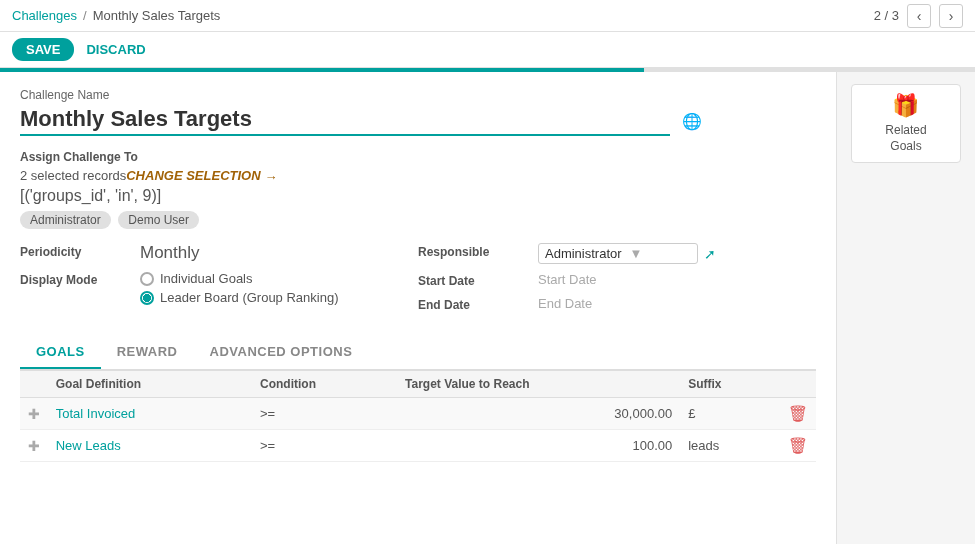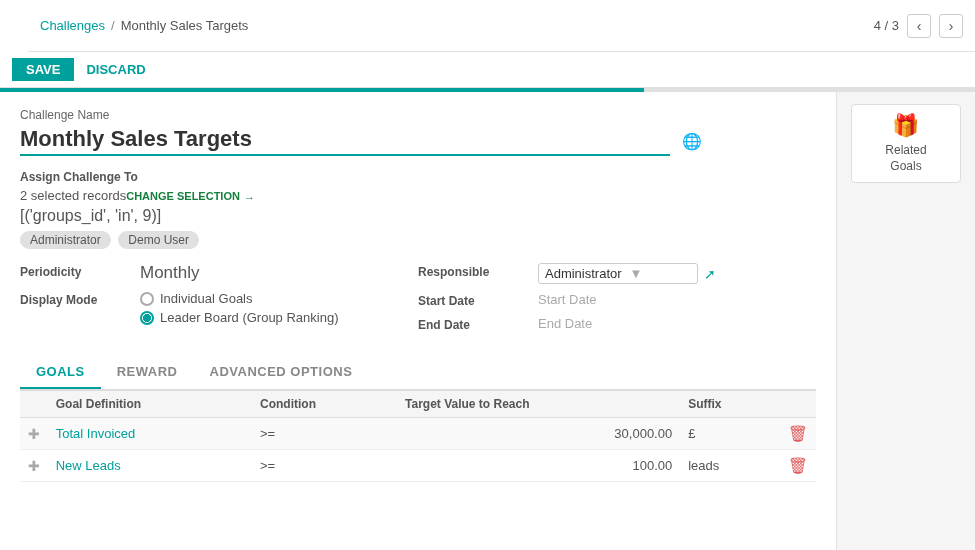--- a/index.html
+++ b/index.html
@@ -2,43 +2,42 @@
 <html><head>
   <meta charset="utf-8">
   <style>
     * { box-sizing: border-box; margin: 0; padding: 0; }
     body { font-family: Arial, sans-serif; font-size: 13px; color: #333; background: #fff; width: 975px; height: 550px; overflow: hidden; }
 
     
     .top-bar {
       display: flex; align-items: center; justify-content: space-between;
       padding: 8px 12px; background: #fff; border-bottom: 1px solid #e0e0e0;
-      height: 52px;
-      margin-left: 28px;
+      height: 32px;
     }
     .breadcrumb { display: flex; align-items: center; gap: 6px; font-size: 13px; }
     .breadcrumb-link { color: #00a09d; cursor: pointer; }
     .breadcrumb-sep { color: #888; }
     .breadcrumb-current { color: #555; }
     .top-bar-right { display: flex; align-items: center; gap: 8px; }
     .record-nav { display: flex; align-items: center; gap: 4px; color: #555; font-size: 13px; }
     .nav-btn {
       background: none; border: 1px solid #ccc; border-radius: 3px; cursor: pointer;
       width: 24px; height: 24px; display: flex; align-items: center; justify-content: center;
       color: #555; font-size: 14px;
     }
 
     
     .action-bar {
       display: flex; align-items: center; gap: 12px;
       padding: 6px 12px; background: #fff; border-bottom: 1px solid #e0e0e0;
       height: 36px;
     }
     .btn-save {
-      background: #00a09d; color: #fff; border: none; border-radius: 0;
+      background: #00a09d; color: #fff; border: none; border-radius: 11px;
       padding: 4px 14px; cursor: pointer; font-size: 13px; font-weight: bold;
     }
     .btn-discard {
       background: none; border: none; color: #00a09d; cursor: pointer; font-size: 13px; font-weight: bold;
     }
 
     
     .progress-bar-wrap { height: 4px; background: #e0e0e0; position: relative; }
     .progress-bar-fill { height: 4px; background: #00a09d; width: 66%; }
 
@@ -68,22 +67,22 @@
       border: none; border-bottom: 2px solid #00a09d; outline: none;
       width: 650px; padding-bottom: 2px; background: transparent;
     }
     .globe-icon { color: #00a09d; font-size: 16px; }
 
     .assign-section { margin-top: 14px; }
     .assign-label { font-size: 12px; font-weight: bold; color: #555; margin-bottom: 4px; }
     .assign-row { display: flex; align-items: center; margin-bottom: 4px; }
     .selected-records { color: #555; font-size: 13px; }
     .change-selection-btn {
-      color: #15803d; background: none; border: none; cursor: pointer; font-size: 11px; font-weight: bold;
-      display: flex; align-items: center; gap: 4px;
+      color: #a16207; background: none; border: none; cursor: pointer; font-size: 13px; font-weight: bold;
+      display: flex; align-items: center; gap: 4px; font-style: italic;
     }
     .domain-filter { color: #555; font-size: 16px; margin-bottom: 6px; }
     .tag { 
       display: inline-block; background: #e0e0e0; color: #555; 
       border-radius: 12px; padding: 2px 10px; font-size: 12px; margin-right: 4px;
     }
 
     
     .fields-row { display: flex; gap: 0; margin-top: 14px; }
     .fields-col { flex: 1; }
@@ -130,21 +129,21 @@
 <body>
 
 <div class="top-bar">
   <div class="breadcrumb">
     <span class="breadcrumb-link">Challenges</span>
     <span class="breadcrumb-sep">/</span>
     <span class="breadcrumb-current">Monthly Sales Targets</span>
   </div>
   <div class="top-bar-right">
     <div class="record-nav">
-      <span>4 / 3</span>
+      <span>2 / 3</span>
     </div>
     <button class="nav-btn">‹</button>
     <button class="nav-btn">›</button>
   </div>
 </div>
 
 <div class="action-bar">
   <button class="btn-save">SAVE</button>
   <button class="btn-discard">DISCARD</button>
 </div>

